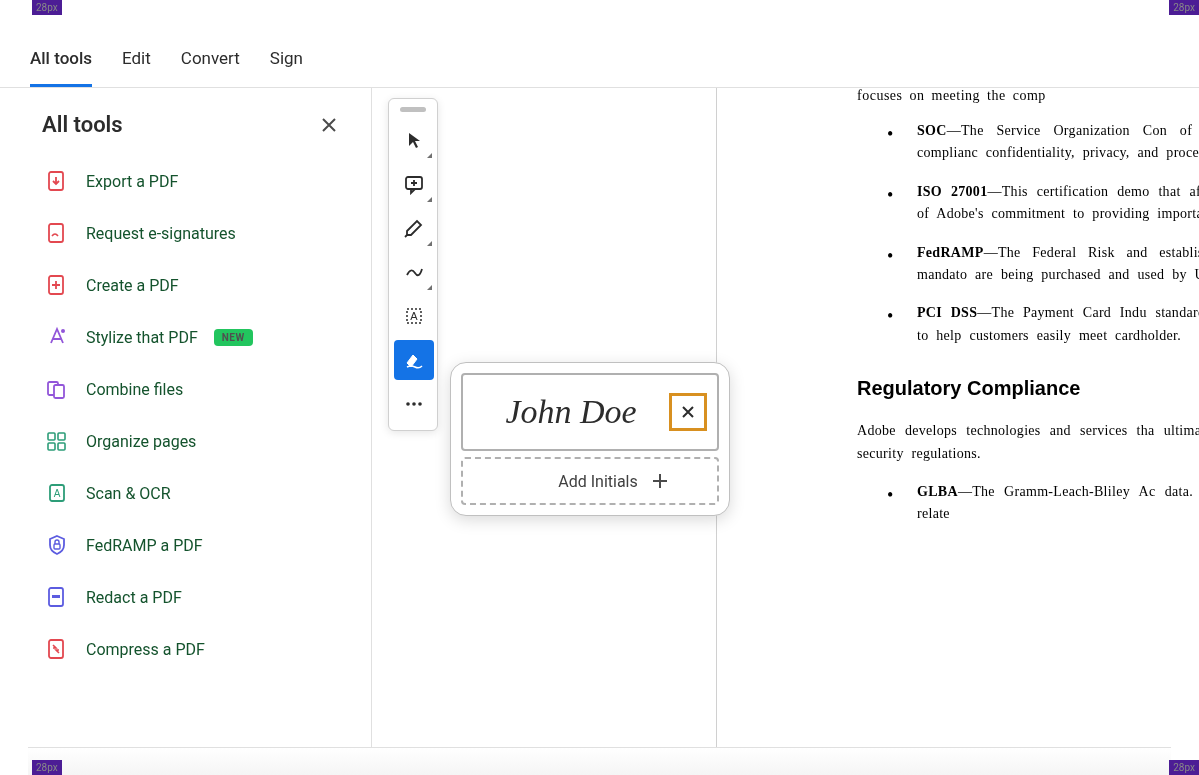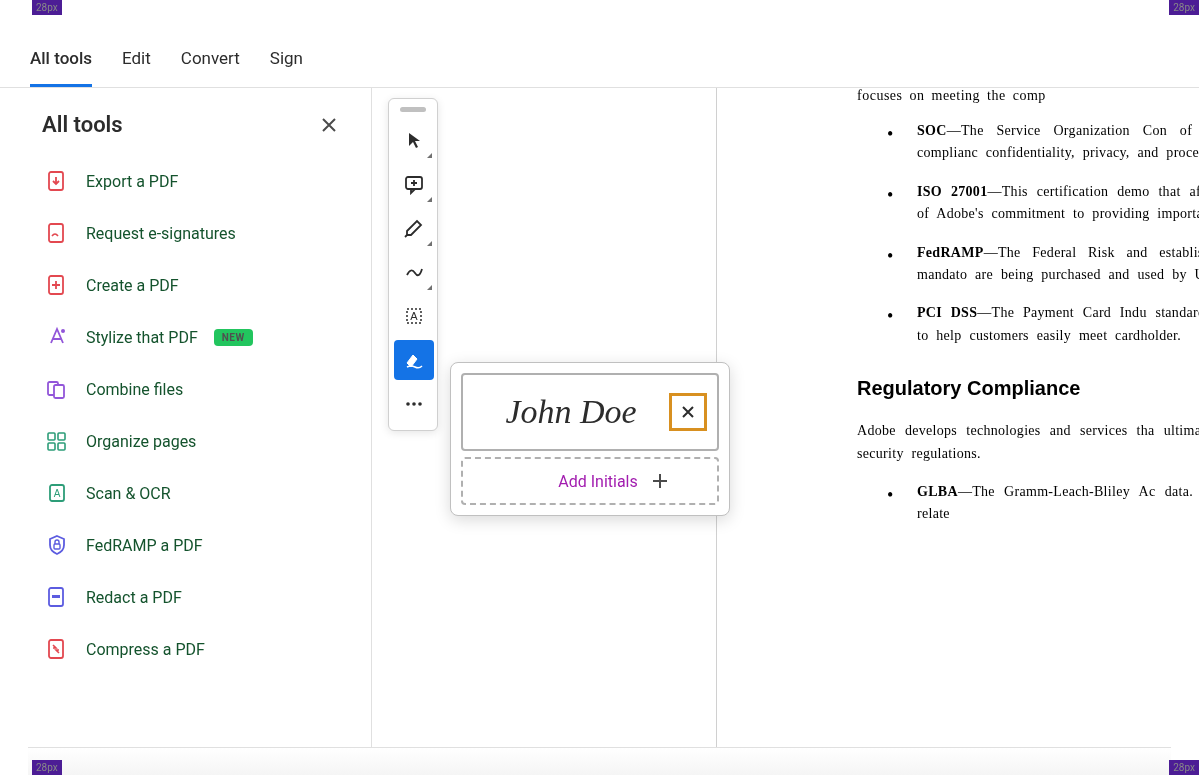--- a/index.html
+++ b/index.html
@@ -30,26 +30,26 @@
     
     .document-area { flex: 1; position: relative; background: #fff; overflow: hidden; }
     
     .floating-toolbar { position: absolute; left: 16px; top: 10px; width: 50px; background: #fff; border: 1px solid #d0d0d0; border-radius: 6px; box-shadow: 0 2px 8px rgba(0,0,0,0.1); padding: 6px 5px; display: flex; flex-direction: column; gap: 4px; z-index: 20; }
     .toolbar-grip { height: 5px; width: 26px; background: #c0c0c0; border-radius: 3px; margin: 2px auto 4px auto; }
     .toolbar-btn { width: 40px; height: 40px; display: flex; align-items: center; justify-content: center; border-radius: 4px; cursor: pointer; position: relative; }
     .toolbar-btn.active { background: #1473e6; }
     .toolbar-btn.active svg { stroke: #fff; fill: #fff; }
     .toolbar-chevron { position: absolute; bottom: 2px; right: 2px; width: 0; height: 0; border-left: 5px solid transparent; border-bottom: 5px solid #707070; }
     
-    .signature-popup { position: absolute; left: 78px; top: 274px; width: 280px; background: #fff; border: 1px solid #c0c0c0; border-radius: 8px; box-shadow: 0 4px 16px rgba(0,0,0,0.15); padding: 10px; z-index: 30; }
+    .signature-popup { position: absolute; left: 78px; top: 274px; width: 280px; background: #fff; border: 1px solid #c0c0c0; border-radius: 16px; box-shadow: 0 4px 16px rgba(0,0,0,0.15); padding: 10px; z-index: 30; }
     .signature-box { border: 2px solid #b0b0b0; border-radius: 4px; height: 78px; display: flex; align-items: center; justify-content: space-between; padding: 8px 10px; margin-bottom: 6px; cursor: pointer; position: relative; }
     .signature-script { font-family: "Brush Script MT", cursive; font-size: 34px; color: #2c2c2c; flex: 1; text-align: center; font-style: italic; }
     .signature-delete { width: 38px; height: 38px; border: 3px solid #d89020; display: flex; align-items: center; justify-content: center; cursor: pointer; }
     .initials-box { border: 2px dashed #b0b0b0; border-radius: 4px; height: 48px; display: flex; align-items: center; justify-content: center; gap: 12px; cursor: pointer; }
-    .initials-label { font-size: 16px; color: #a21caf; margin-left: 48px; }
+    .initials-label { font-size: 16px; color: #404040; margin-left: 48px; }
     
     .doc-content { position: absolute; left: 344px; top: 0; width: 900px; padding: 0; font-family: Georgia, serif; color: #000; }
     .doc-page { background: #fff; border-left: 1px solid #d0d0d0; padding: 0 0 0 140px; min-height: 700px; }
     .doc-intro { font-size: 14px; margin-bottom: 16px; padding-top: 0; letter-spacing: 0.5px; word-spacing: 3px; }
     .doc-list { list-style: none; padding-left: 30px; }
     .doc-list li { position: relative; padding-left: 30px; margin-bottom: 16px; font-size: 14px; line-height: 1.6; text-align: justify; letter-spacing: 0.3px; word-spacing: 4px; }
     .doc-list li::before { content: "•"; position: absolute; left: 0; font-size: 18px; }
     .doc-list strong { font-weight: 700; }
     .doc-heading { font-size: 20px; font-weight: 600; margin: 30px 0 20px 0; font-family: -apple-system, sans-serif; }
     .doc-para { font-size: 14px; line-height: 1.6; margin-bottom: 16px; text-align: justify; letter-spacing: 0.3px; word-spacing: 4px; }

